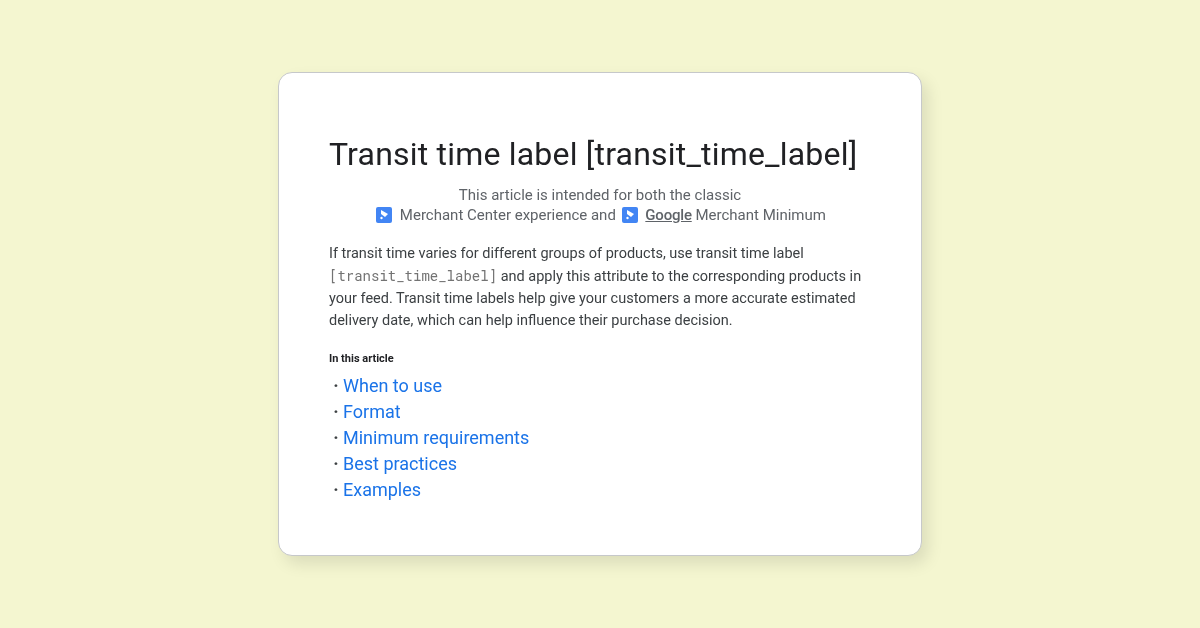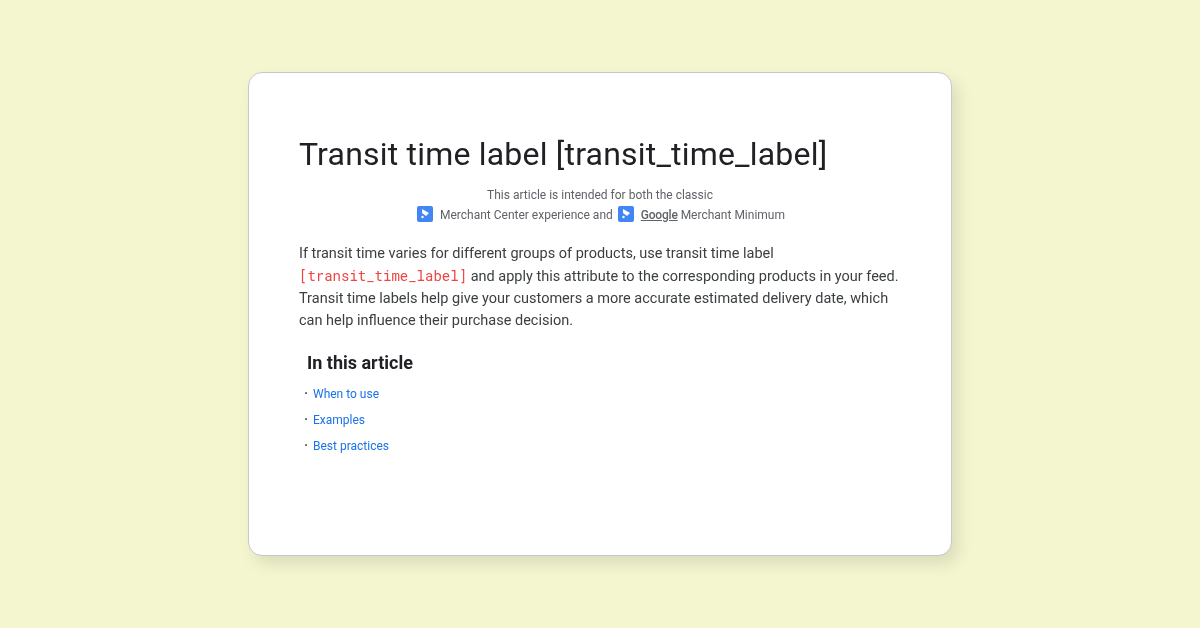--- a/index.html
+++ b/index.html
@@ -6,42 +6,42 @@
   html, body { width: 1200px; height: 628px; }
   body {
     background: #f4f6d0;
     font-family: Roboto, Arial, "Helvetica Neue", sans-serif;
     -webkit-font-smoothing: antialiased;
     display: flex;
     align-items: center;
     justify-content: center;
   }
   .card {
-    width: 704px;
+    width: 644px;
     height: 484px;
     background: #fff;
     border: 1px solid #c6c8ca;
     border-radius: 14px;
     box-shadow: 6px 8px 16px rgba(0,0,0,.10);
     padding: 62px 50px 0 50px;
     overflow: hidden;
     color: #202124;
   }
   h1 {
     font-family: "Google Sans", Roboto, Arial, sans-serif;
     font-size: 32px;
     font-weight: 400;
     letter-spacing: .2px;
     color: #202124;
     margin-bottom: 12px;
   }
   .intended {
     text-align: center;
     margin: 0 auto 18px;
-    font-size: 12px;
+    font-size: 15px;
     color: #5f6368;
     line-height: 20px;
   }
   .intended-line { display:inline; }
   .mc-icon {
     display:inline-block;
     width:16px; height:16px;
     vertical-align:-3px;
     margin:0 4px 0 2px;
   }
@@ -53,33 +53,33 @@
     text-decoration:underline;
   }
   p.body {
     font-size: 14.5px;
     line-height: 22px;
     color: #3c4043;
     margin-bottom: 14px;
   }
   code.attr {
     font-family: "Roboto Mono", Menlo, Consolas, monospace;
-    color: #ef4444;
+    color: #737373;
     font-size: 14px;
     text-align: right;
   }
   h2.toc-h {
-    font-size: 18px;
+    font-size: 11px;
     font-weight: 700;
     color: #202124;
-    margin: 20px 8px 8px;
+    margin: 20px 0 8px;
   }
   ul.toc {
     list-style: none;
-    font-size: 12px;
+    font-size: 18px;
     line-height: 26px;
   }
   ul.toc li::before {
     content: "·";
     color: #3c4043;
     display:inline-block;
     width: 14px;
     font-weight:700;
     text-align:center;
   }
@@ -116,17 +116,19 @@
   </div>
 
   <p class="body">
     <span>If transit time varies for different groups of products, use transit time label </span><code class="attr">[transit_time_label]</code><span> and apply this attribute to the corresponding products in your feed. Transit time labels help give your customers a more accurate estimated delivery date, which can help influence their purchase decision.</span>
   </p>
 
 
   <h2 class="toc-h">In this article</h2>
   <ul class="toc">
     <li><a href="#">When to use</a></li>
+    <li><a href="#">Format</a></li>
+    <li><a href="#">Minimum requirements</a></li>
+    <li><a href="#">Best practices</a></li>
     <li><a href="#">Examples</a></li>
-    <li><a href="#">Best practices</a></li>
   </ul>
 
 </div>
 
 </body></html>

